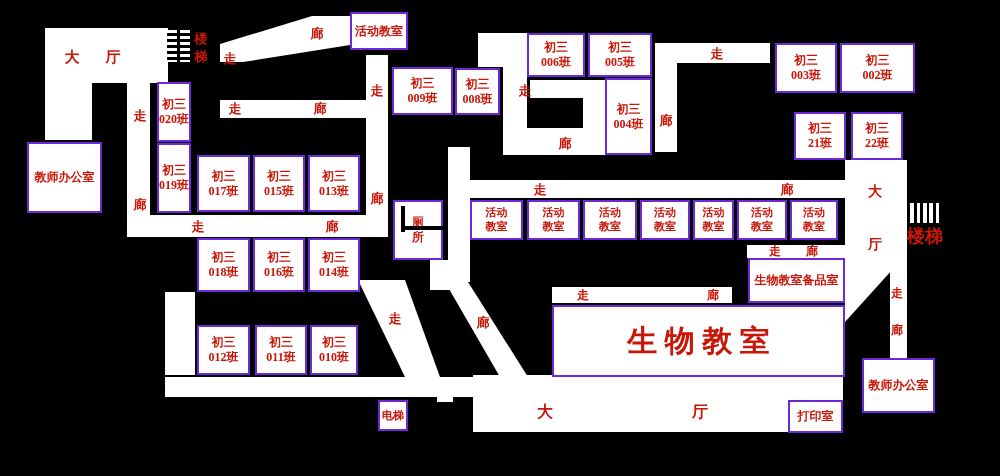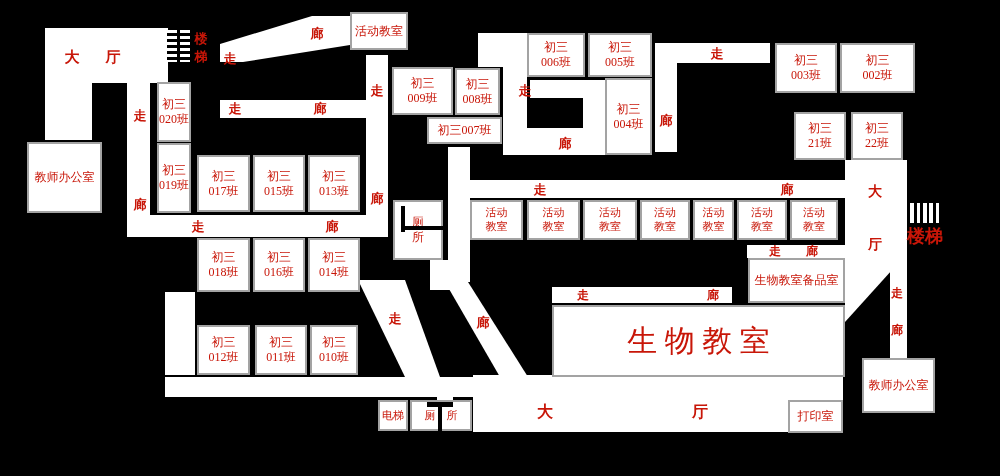--- a/index.html
+++ b/index.html
@@ -1,21 +1,21 @@
 <!DOCTYPE html>
 <html><head>
 <meta charset="utf-8">
 <style>
   html,body{margin:0;padding:0;background:#000;}
   #stage{position:relative;width:1000px;height:476px;background:#000;overflow:hidden;
          font-family:"Liberation Serif",serif;}
   .corridor{position:absolute;background:#fff;}
-  .room{position:absolute;background:#fff;border:2px solid #a3a3a3;box-sizing:border-box;
+  .room{position:absolute;background:#fff;border:2px solid #6d28d9;box-sizing:border-box;
         display:flex;flex-direction:column;align-items:center;justify-content:center;
-        color:var(--red);font-weight:normal;text-align:center;line-height:1.25;white-space:nowrap;}
+        color:var(--red);font-weight:bold;text-align:center;line-height:1.25;white-space:nowrap;}
   .room .ln{display:block;}
   .lbl{position:absolute;transform:translate(-50%,-50%);color:var(--red);font-weight:bold;
        white-space:nowrap;line-height:1;}
   .wall{position:absolute;background:#000;}
   .stairs{position:absolute;display:flex;gap:3px;}
   .stairs .col{flex:1;background:repeating-linear-gradient(to bottom,#fff 0 3px,#000 3px 6px);}
   .stairs.v{display:block;background:repeating-linear-gradient(to right,#fff 0 3.5px,#000 3.5px 6.5px);}
 </style>
 </head>
 <body>
@@ -101,23 +101,20 @@
       <span class="ln">活动教室</span>
     </div>
     <div class="room" style="left: 392px; top: 67px; width: 61px; height: 48px; background: rgb(255, 255, 255); font-size: 12px;">
       <span class="ln">初三</span>
       <span class="ln">009班</span>
     </div>
     <div class="room" style="left: 455px; top: 68px; width: 45px; height: 47px; background: rgb(255, 255, 255); font-size: 12px;">
       <span class="ln">初三</span>
       <span class="ln">008班</span>
     </div>
-    <div class="room" style="left: 427px; top: 117px; width: 75px; height: 27px; background: rgb(255, 255, 255); font-size: 12px;">
-      <span class="ln">初三007班</span>
-    </div>
     <div class="room" style="left: 527px; top: 33px; width: 58px; height: 44px; background: rgb(255, 255, 255); font-size: 12px;">
       <span class="ln">初三</span>
       <span class="ln">006班</span>
     </div>
     <div class="room" style="left: 588px; top: 33px; width: 64px; height: 44px; background: rgb(255, 255, 255); font-size: 12px;">
       <span class="ln">初三</span>
       <span class="ln">005班</span>
     </div>
     <div class="room" style="left: 605px; top: 78px; width: 47px; height: 77px; background: rgb(255, 255, 255); font-size: 12px;">
       <span class="ln">初三</span>
@@ -174,23 +171,20 @@
       <span class="ln">生物教室备品室</span>
     </div>
     <div class="room" style="left: 862px; top: 358px; width: 73px; height: 55px; background: rgb(255, 255, 255); font-size: 12px;">
       <span class="ln">教师办公室</span>
     </div>
     <div class="room" style="left: 788px; top: 400px; width: 55px; height: 33px; background: rgb(255, 255, 255); font-size: 12px;">
       <span class="ln">打印室</span>
     </div>
     <div class="room" style="left: 378px; top: 400px; width: 30px; height: 31px; background: rgb(255, 255, 255); font-size: 11px;">
       <span class="ln">电梯</span>
-    </div>
-    <div class="room" style="left: 410px; top: 400px; width: 62px; height: 31px; background: rgb(255, 255, 255); font-size: 11px;">
-      <span class="ln">厕　所</span>
     </div>
     <div class="room" style="left: 393px; top: 200px; width: 50px; height: 60px; background: rgb(255, 255, 255); font-size: 12px;">
       <span class="ln">厕</span>
       <span class="ln">所</span>
     </div>
     <div class="wall" style="left: 401px; top: 206px; width: 4px; height: 26px;"></div>
     <div class="wall" style="left: 401px; top: 226px; width: 42px; height: 4px;"></div>
     <div class="wall" style="left: 427px; top: 402px; width: 26px; height: 5px;"></div>
     <div class="wall" style="left: 438px; top: 407px; width: 4px; height: 24px;"></div>
     <div class="stairs" style="left: 167px; top: 30px; width: 23px; height: 32px;">

